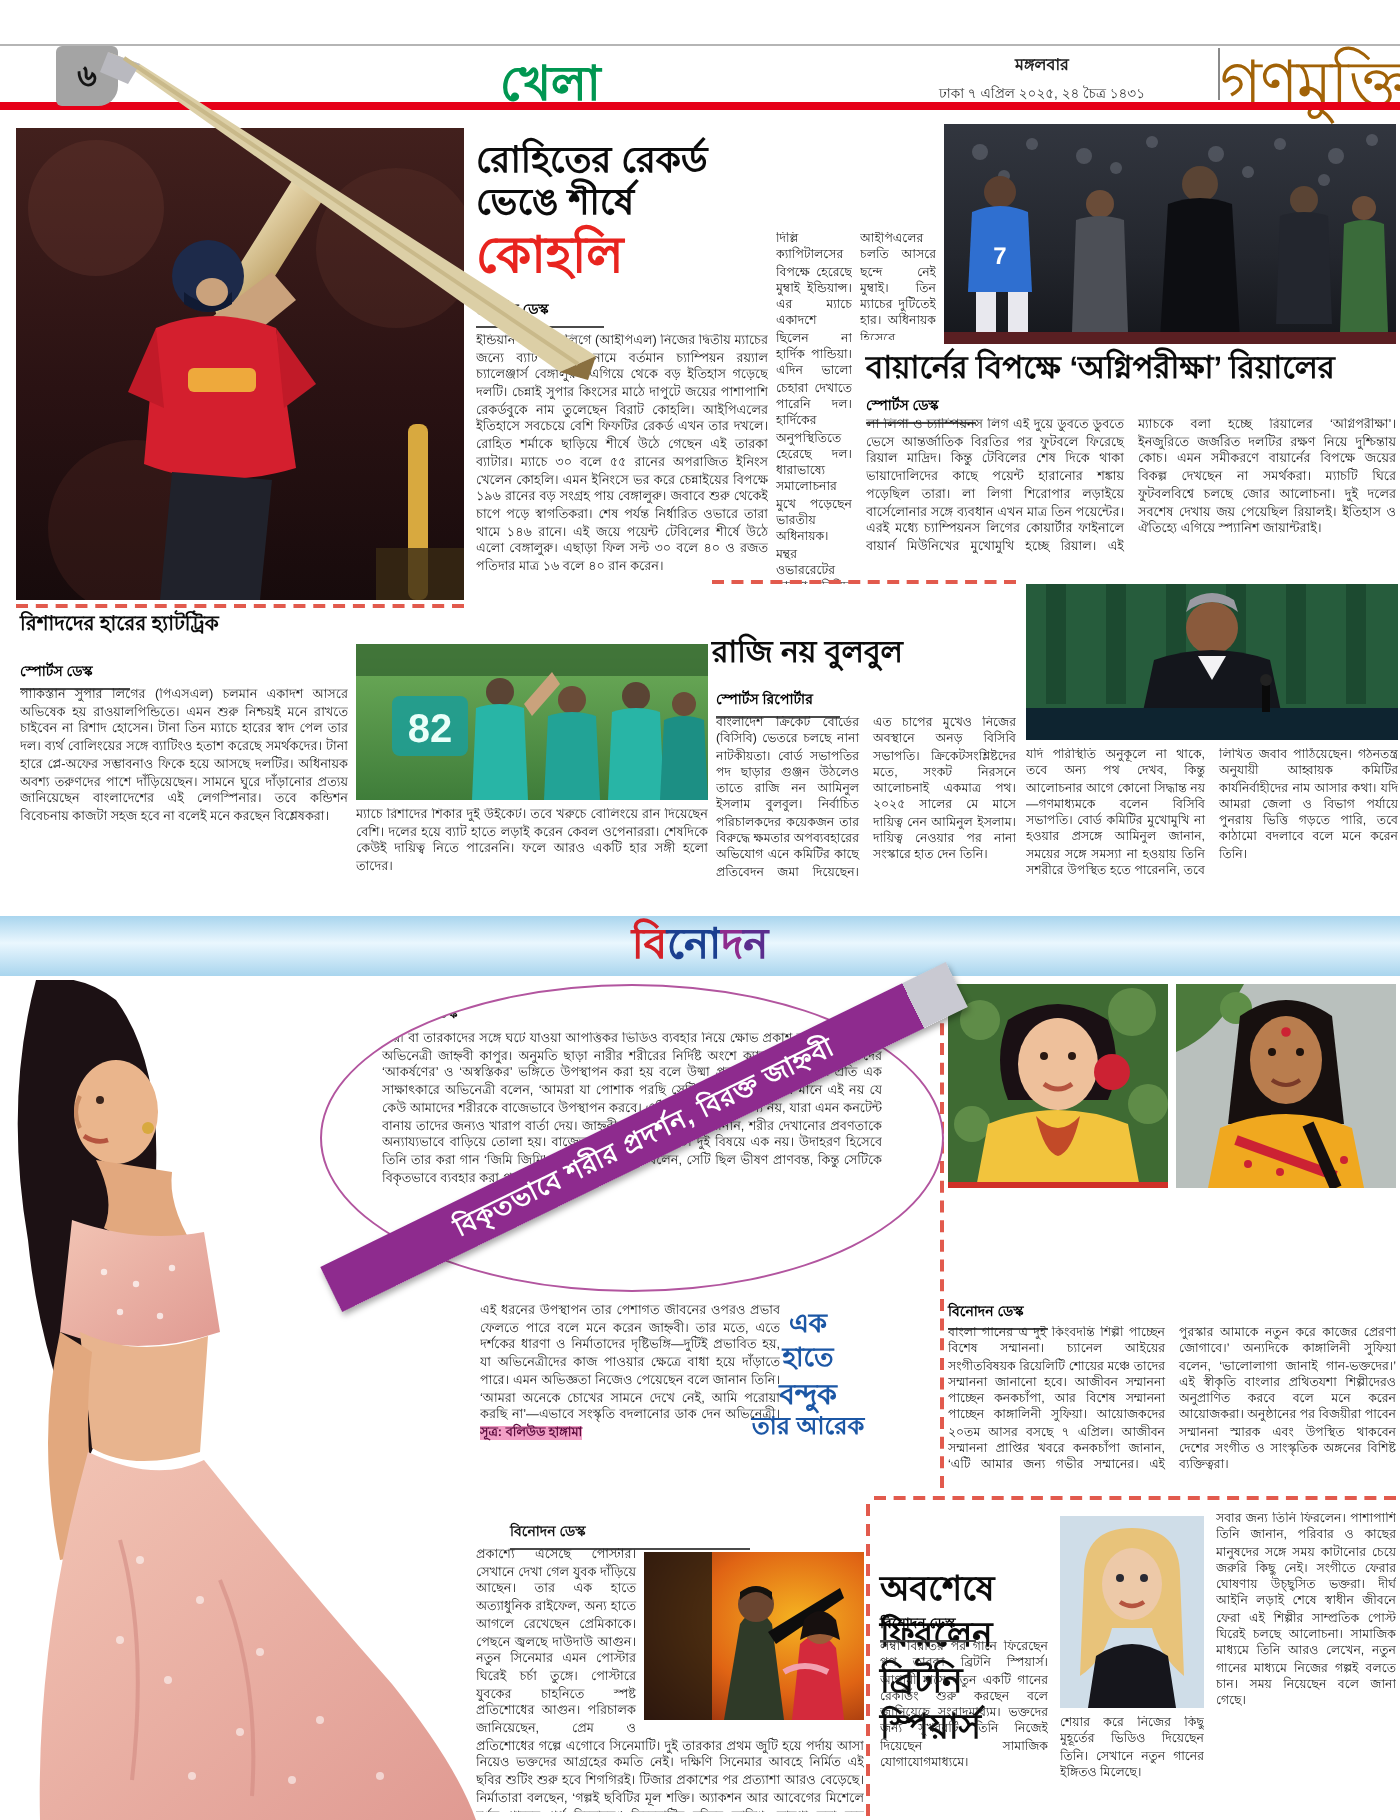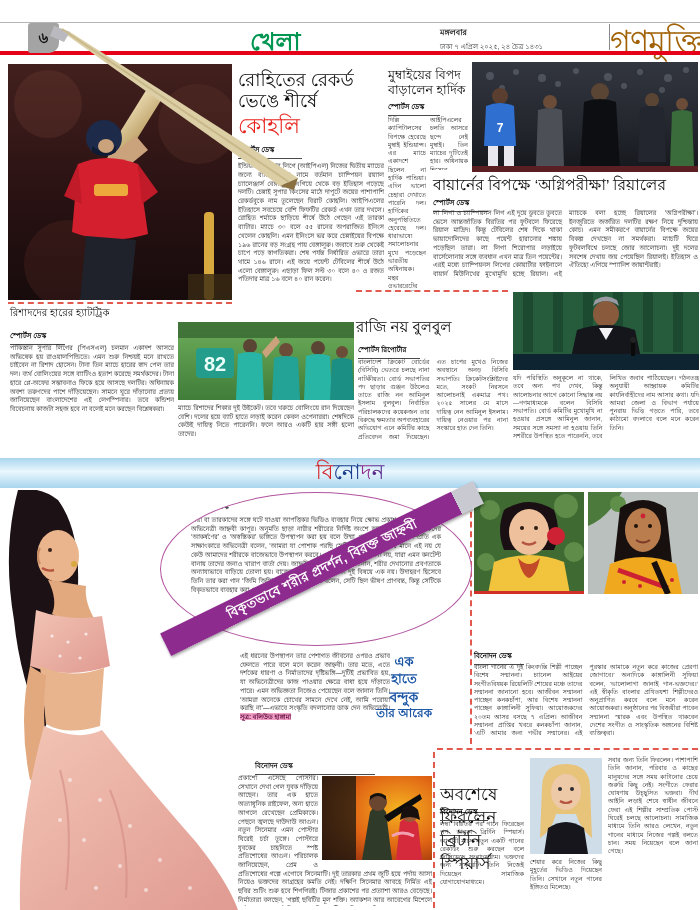--- a/index.html
+++ b/index.html
@@ -4,21 +4,21 @@
 <style>
   *{margin:0;padding:0;box-sizing:border-box}
   html,body{background:#888}
   #page{position:relative;width:700px;height:910px;margin:0 auto;background:#fff;
         font-family:"Liberation Sans","DejaVu Sans",sans-serif;overflow:hidden;color:#111}
   .abs{position:absolute}
   .bt{font-size:6.4px;line-height:1.36;text-align:justify;color:#212121;overflow:hidden}
   .bt2{font-size:6.2px;line-height:1.34;text-align:justify;color:#212121;overflow:hidden}
   .byline{font-size:7px;font-weight:700;color:#000;padding-bottom:2px;
           border-bottom:1px solid #4a4a4a;margin-bottom:3px}
-  .hl{font-weight:400;color:#0c0c0c;line-height:1.18}
+  .hl{font-weight:700;color:#0c0c0c;line-height:1.18}
   .dashedh{border-top:2px dashed #e25a4d;height:0}
   .dashedv{border-left:2px dashed #e25a4d;width:0}
   .cols2{column-count:2;column-gap:7px}
   .photo{display:block}
   .oval{border:1px solid #b2559f;border-radius:50%;background:#fff;overflow:hidden}
   .banner{background:linear-gradient(90deg,#8e2b8e 0 93%,#c9c9d2 93% 100%);
           color:#fff;font-weight:700;font-size:13px;text-align:center;line-height:25px;
           transform:rotate(-26deg);box-shadow:0 2px 3px rgba(0,0,0,.35);letter-spacing:.5px}
   .srcline{background:#f2a0c6;color:#5a0a3c;font-weight:700}
   .gunline{display:block;color:#1c57a5;font-weight:700;text-align:center;line-height:1.3}
@@ -40,21 +40,21 @@
     <polygon points="14,6 30,12 258,158 240,166" fill="#dccfa6"></polygon>
     <polygon points="14,6 30,12 24,22 10,16" fill="#b9b9bf"></polygon>
     <polygon points="258,158 240,166 254,170" fill="#8a7040"></polygon>
     <line x1="22" y1="9" x2="249" y2="162" stroke="#c9b98a" stroke-width="2"></line>
   </svg>
 
   <div class="abs center" style="left:250px;top:23px;width:200px">
     <span style="font-size:24px;font-weight:700;color:#009651">খেলা</span>
   </div>
 
-  <div class="abs" style="left:440px;top:26px;width:162px;text-align:left">
+  <div class="abs" style="left:440px;top:26px;width:162px;text-align:center">
     <div style="font-size:8px;font-weight:700;color:#222">মঙ্গলবার</div>
     <div style="font-size:6.8px;color:#333;margin-top:2px">ঢাকা ৭ এপ্রিল ২০২৫, ২৪ চৈত্র ১৪৩১</div>
   </div>
 
   <div class="abs" style="left:609px;top:24px;height:26px;border-left:1px solid #8a8a8a"></div>
 
   <div class="abs center" style="left:610px;top:17px;width:90px">
     <span style="font-size:32px;font-weight:400;color:#a16207;letter-spacing:-1px">গণমুক্তি</span>
   </div>
 
@@ -91,29 +91,25 @@
     <rect x="86" y="120" width="34" height="12" rx="3" fill="#f2c23e" opacity=".85"></rect>
 
     <path d="M78 172 L128 176 L122 236 L72 236 Z" fill="#20222b"></path>
     <rect x="196" y="148" width="10" height="88" rx="4" fill="#d8a93f"></rect>
     <rect x="180" y="210" width="44" height="26" fill="#3a2a14" opacity=".8"></rect>
   </svg>
 
   <div class="abs" style="left:238px;top:70px;width:146px;height:248px">
     <div class="center hl" style="font-size:18px">রোহিতের রেকর্ড</div>
     <div class="center hl" style="font-size:18px">ভেঙে শীর্ষে</div>
-    <div class="center hl" style="font-size:21px;color:#e8241f;margin:2px 0 5px">কোহলি</div>
+    <div class="center hl" style="font-size:25px;color:#e8241f;margin:2px 0 5px">কোহলি</div>
     <div class="byline" style="width:64px">স্পোর্টস ডেস্ক</div>
     <div class="bt" style="height:156px">ইন্ডিয়ান প্রিমিয়ার লিগে (আইপিএল) নিজের দ্বিতীয় ম্যাচের জন্যে ব্যাট করতে নামে বর্তমান চ্যাম্পিয়ন রয়্যাল চ্যালেঞ্জার্স বেঙ্গালুরু। এগিয়ে থেকে বড় ইতিহাস গড়েছে দলটি। চেন্নাই সুপার কিংসের মাঠে দাপুটে জয়ের পাশাপাশি রেকর্ডবুকে নাম তুলেছেন বিরাট কোহলি। আইপিএলের ইতিহাসে সবচেয়ে বেশি ফিফটির রেকর্ড এখন তার দখলে। রোহিত শর্মাকে ছাড়িয়ে শীর্ষে উঠে গেছেন এই তারকা ব্যাটার। ম্যাচে ৩০ বলে ৫৫ রানের অপরাজিত ইনিংস খেলেন কোহলি। এমন ইনিংসে ভর করে চেন্নাইয়ের বিপক্ষে ১৯৬ রানের বড় সংগ্রহ পায় বেঙ্গালুরু। জবাবে শুরু থেকেই চাপে পড়ে স্বাগতিকরা। শেষ পর্যন্ত নির্ধারিত ওভারে তারা থামে ১৪৬ রানে। এই জয়ে পয়েন্ট টেবিলের শীর্ষে উঠে এলো বেঙ্গালুরু। এছাড়া ফিল সল্ট ৩০ বলে ৪০ ও রজত পতিদার মাত্র ১৬ বলে ৪০ রান করেন।</div>
   </div>
 
-  <div class="abs" style="left:388px;top:68px;width:80px;height:226px">
-    <div class="hl" style="font-size:12.5px">মুম্বাইয়ের বিপদ বাড়ালেন হার্দিক</div>
-    <div class="byline" style="width:52px;margin-top:3px">স্পোর্টস ডেস্ক</div>
-  </div>
   <div class="abs bt2" style="left:388px;top:116px;width:38px;height:176px">দিল্লি ক্যাপিটালসের বিপক্ষে হেরেছে মুম্বাই ইন্ডিয়ান্স। এর ম্যাচে একাদশে ছিলেন না হার্দিক পান্ডিয়া। এদিন ভালো চেহারা দেখাতে পারেনি দল। হার্দিকের অনুপস্থিতিতে হেরেছে দল। ধারাভাষ্যে সমালোচনার মুখে পড়েছেন ভারতীয় অধিনায়ক। মন্থর ওভাররেটের কারণে নিষিদ্ধ ছিলেন তিনি। দলের বিপদ আরও বাড়িয়েছেন হার্দিক। শাস্তি হিসেবে ম্যাচ ফির জরিমানাও গুনতে হচ্ছে তাকে। এ নিয়ে চলছে নানা আলোচনা। সামনে কঠিন সূচি মুম্বাইয়ের। টানা হারে চাপে দলটি।</div>
   <div class="abs bt2" style="left:430px;top:116px;width:38px;height:54px">আইপিএলের চলতি আসরে ছন্দে নেই মুম্বাই। তিন ম্যাচের দুটিতেই হার। অধিনায়ক হিসেবে হার্দিকের শুরুটাও হলো না সুখকর। ভক্তরা ক্ষুব্ধ।</div>
 
   <svg class="abs photo" style="left:472px;top:62px" width="226" height="110" viewBox="0 0 226 110">
     <defs>
       <linearGradient id="fbg" x1="0" y1="0" x2="0" y2="1">
         <stop offset="0" stop-color="#32363f"></stop>
           <stop offset=".6" stop-color="#23262d"></stop>
           <stop offset="1" stop-color="#15171c"></stop>
       </linearGradient>
@@ -210,21 +206,21 @@
     <path d="M64 38 Q93 28 122 38 L128 66 L58 66 Z" fill="#14161c"></path>
     <path d="M86 36 L93 48 L100 36 Z" fill="#f2f2f4"></path>
     <rect x="0" y="62" width="186" height="16" fill="#0e2430"></rect>
     <rect x="118" y="50" width="4" height="14" fill="#0a0a0a"></rect>
       <circle cx="120" cy="48" r="3" fill="#222"></circle>
   </svg>
   <div class="abs bt2 cols2" style="left:513px;top:374px;width:186px;height:84px">যদি পরিস্থিতি অনুকূলে না থাকে, তবে অন্য পথ দেখব, কিন্তু আলোচনার আগে কোনো সিদ্ধান্ত নয়—গণমাধ্যমকে বলেন বিসিবি সভাপতি। বোর্ড কমিটির মুখোমুখি না হওয়ার প্রসঙ্গে আমিনুল জানান, সময়ের সঙ্গে সমস্যা না হওয়ায় তিনি সশরীরে উপস্থিত হতে পারেননি, তবে লিখিত জবাব পাঠিয়েছেন। গঠনতন্ত্র অনুযায়ী আহ্বায়ক কমিটির কার্যনির্বাহীদের নাম আসার কথা। যদি আমরা জেলা ও বিভাগ পর্যায়ে পুনরায় ভিত্তি গড়তে পারি, তবে কাঠামো বদলাবে বলে মনে করেন তিনি।</div>
 
   <div class="abs" style="left:0;top:458px;width:700px;height:30px;
               background:linear-gradient(180deg,#a9d5ee,#eaf7fe 45%,#a9d5ee);display:flex;align-items:center;justify-content:center">
-    <span style="font-size:21px;font-weight:400">
+    <span style="font-size:21px;font-weight:700">
       <span style="color:#d42027">বি</span><span style="color:#1b3f8f">নো</span><span style="color:#8e2b8e">দ</span><span style="color:#5b2d8e">ন</span>
     </span>
   </div>
 
   <svg class="abs photo" style="left:0;top:490px;z-index:1" width="238" height="420" viewBox="0 0 238 420">
     <defs>
       <linearGradient id="dress" x1="0" y1="0" x2="1" y2="1">
         <stop offset="0" stop-color="#f2c4b4"></stop>
           <stop offset="1" stop-color="#e09a92"></stop>
       </linearGradient>

